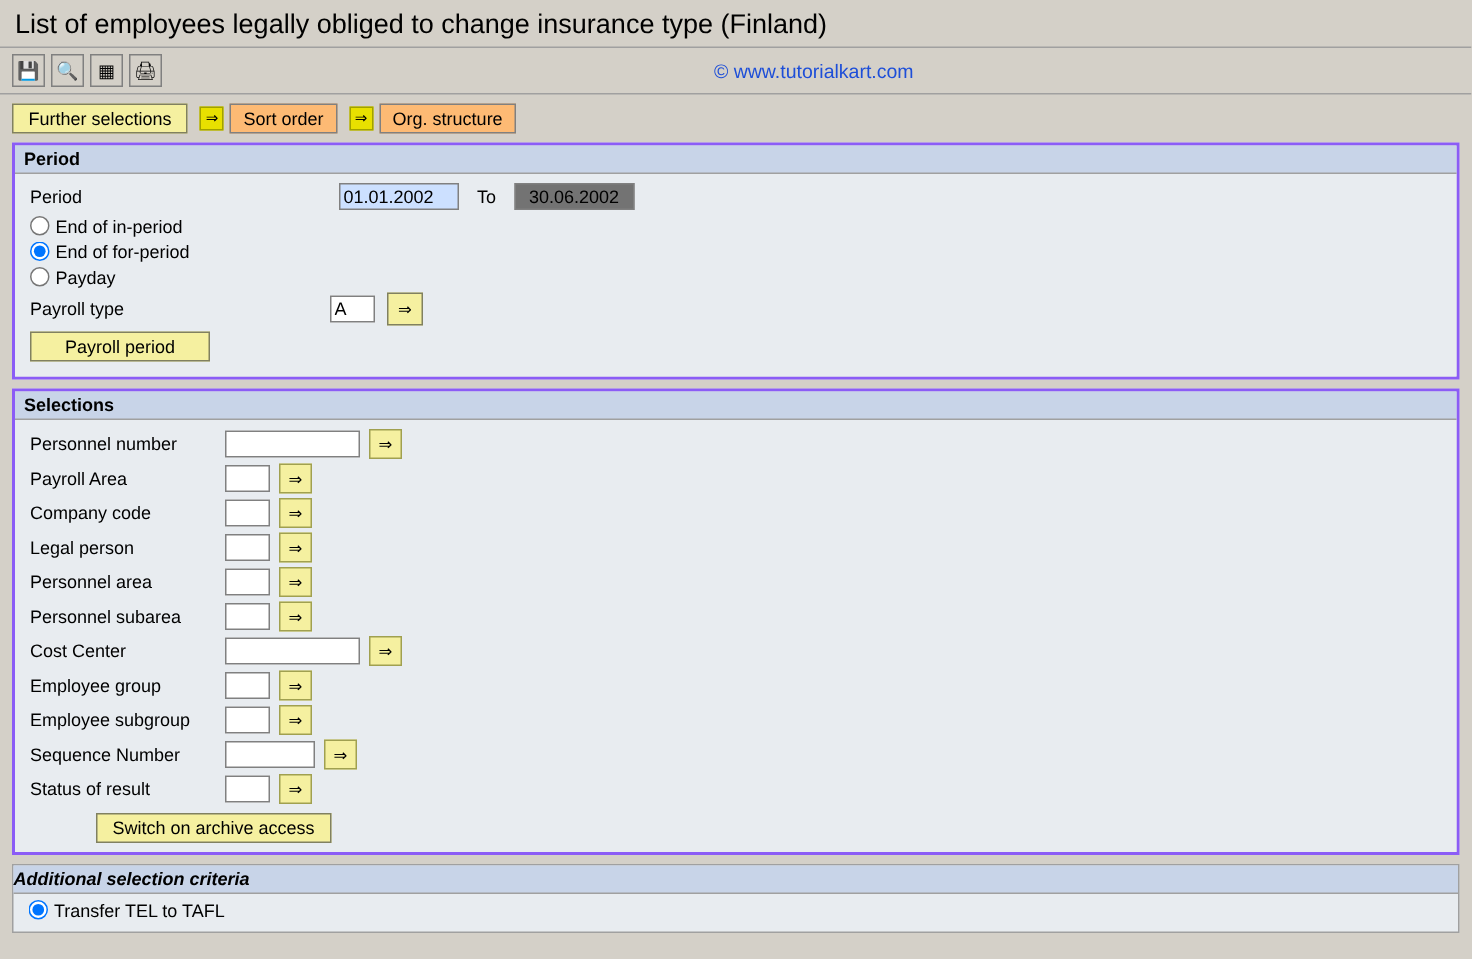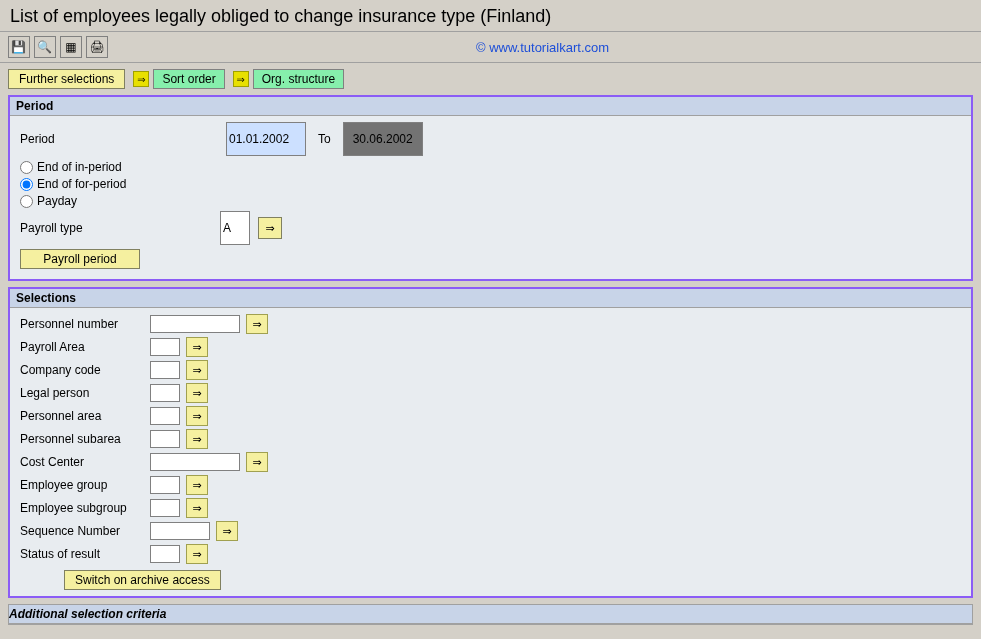--- a/index.html
+++ b/index.html
@@ -62,21 +62,21 @@
     .btn-yellow {
       background: #f5f0a0;
       border: 1px solid #808060;
       padding: 2px 10px;
       cursor: pointer;
       font-size: 12px;
       min-width: 80px;
     }
 
     .btn-arrow {
-      background: #86efac;
+      background: #fdba74;
       border: 1px solid #808080;
       padding: 2px 8px;
       cursor: pointer;
       font-size: 12px;
       display: flex;
       align-items: center;
       gap: 4px;
     }
 
     .arrow-icon {
@@ -117,32 +117,32 @@
     }
 
     .form-label {
       min-width: 200px;
       font-size: 12px;
     }
 
     .form-input {
       border: 1px solid #808080;
       background: #fff;
-      height: 34px;
+      height: 18px;
       font-size: 12px;
       padding: 0 2px;
     }
 
     .form-input-large {
       width: 90px;
     }
 
     .radio-row {
       display: flex;
-      align-items: center;
+      align-items: flex-start;
       margin-bottom: 3px;
     }
 
     .radio-row input[type="radio"] {
       margin-right: 4px;
     }
 
     .period-row {
       display: flex;
       align-items: center;
@@ -355,15 +355,21 @@
 
       <div style="margin-top:6px;padding-left:44px;">
         <button class="btn-yellow" style="min-width:150px;">Switch on archive access</button>
       </div>
 
     </div>
   </div>
 
   <div class="additional-section">
     <div class="additional-title">Additional selection criteria</div>
+    <div class="additional-body">
+      <div class="radio-row">
+        <input type="radio" name="additional" checked="" style="">
+        <span>Transfer TEL to TAFL</span>
+      </div>
+    </div>
   </div>
 
 </div>
 
 </body></html>

